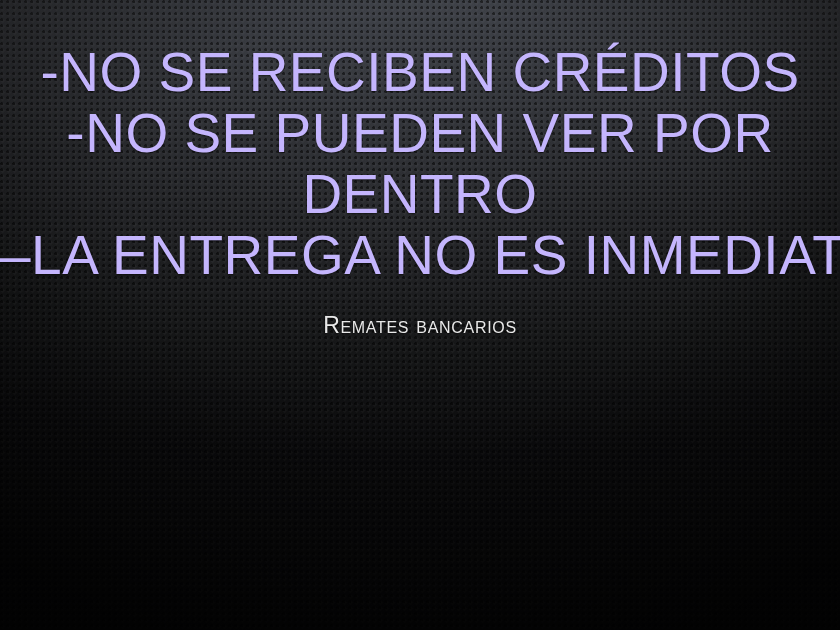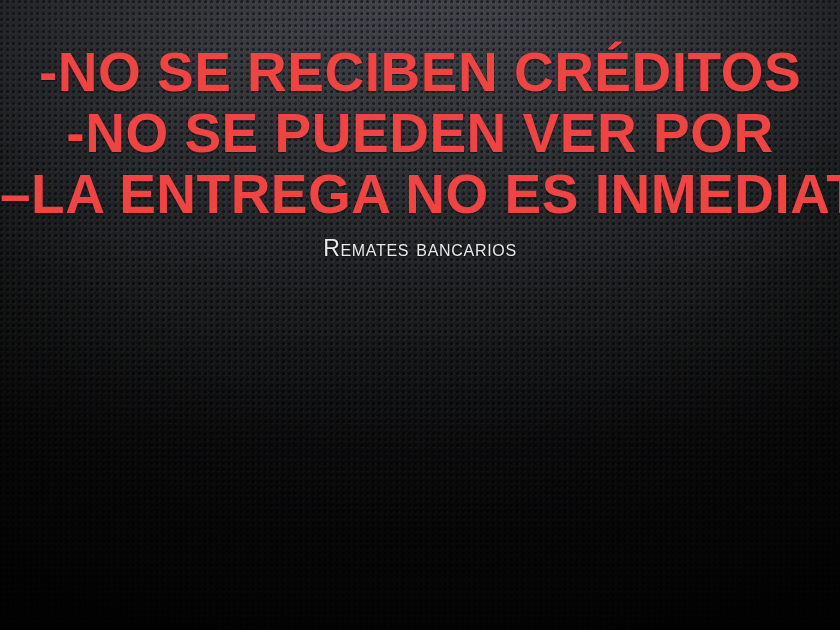--- a/index.html
+++ b/index.html
@@ -69,32 +69,32 @@
     inset: 0;
     display: flex;
     flex-direction: column;
     align-items: center;
     padding-top: 42px;
     box-sizing: border-box;
   }
   .title-block {
     width: 100%;
     text-align: center;
-    color: #ef4444;
+    color: #c4b5fd;
     font-size: 55px;
     line-height: 61px;
-    font-weight: 700;
+    font-weight: 400;
     letter-spacing: 0.5px;
     text-transform: uppercase;
     white-space: nowrap;
     text-shadow: 0 1px 2px rgba(0,0,0,0.55);
   }
   .title-line { display: block; }
   .subtitle {
-    margin-top: 10px;
+    margin-top: 26px;
     color: #e9e9e9;
     font-size: 23px;
     font-weight: 400;
     letter-spacing: 0.7px;
     font-variant: small-caps;
     text-shadow: 0 1px 2px rgba(0,0,0,0.7);
     text-align: center;
     white-space: nowrap;
   }
 </style>
@@ -106,19 +106,20 @@
   <div class="bg-base"></div>
   <div class="bg-dots"></div>
   <div class="bg-vignette"></div>
   <div class="bg-sheen"></div>
 
   <div class="content">
 
     <div class="title-block">
       <span class="title-line">-NO SE RECIBEN CRÉDITOS</span>
       <span class="title-line">-NO SE PUEDEN VER POR</span>
+      <span class="title-line">DENTRO</span>
       <span class="title-line">–LA ENTREGA NO ES INMEDIATA</span>
     </div>
 
     <div class="subtitle">Remates bancarios</div>
 
   </div>
 </div>
 
 </body></html>

